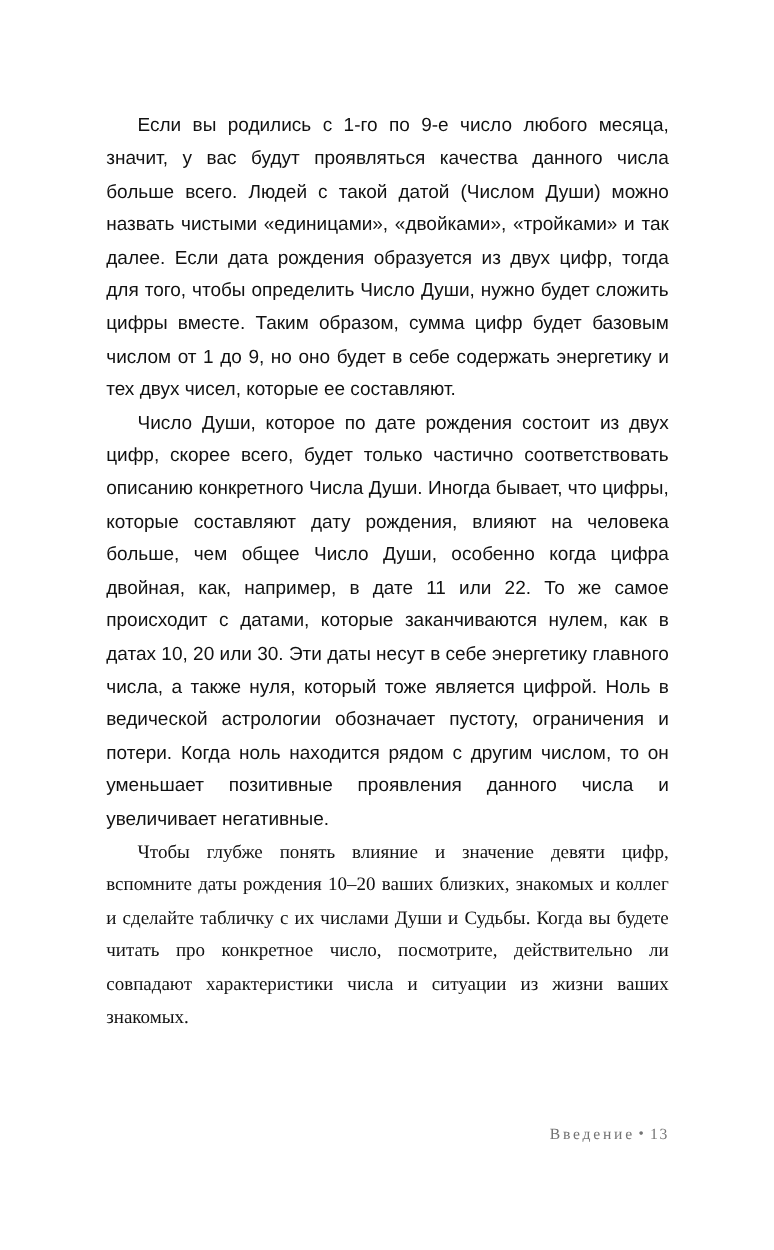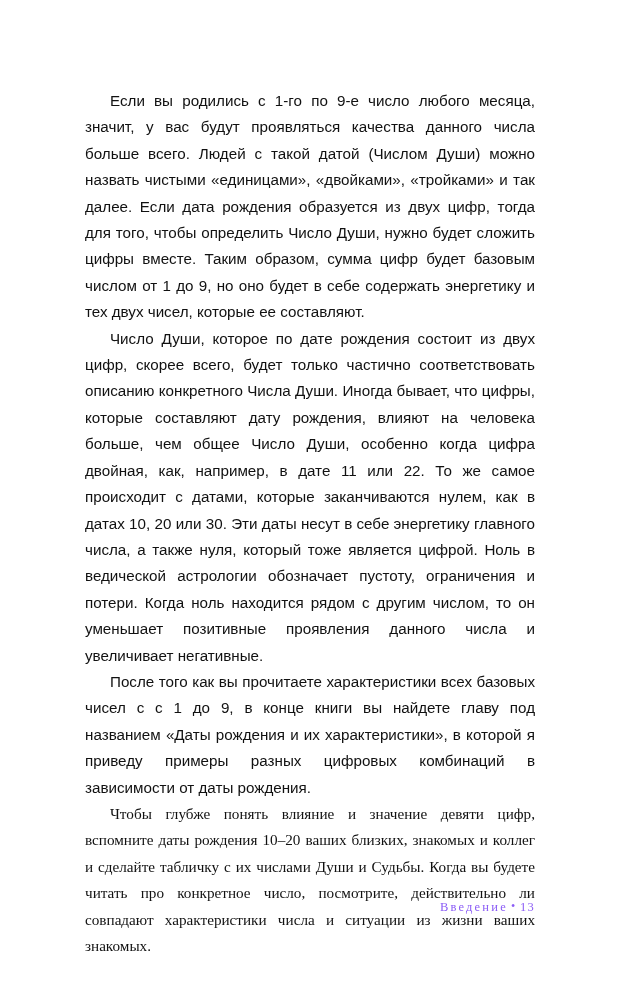--- a/index.html
+++ b/index.html
@@ -41,21 +41,21 @@
   }
   .footer {
     position: absolute;
     left: 85px;
     top: 898px;
     width: 450px;
     text-align: right;
     font-family: "Liberation Serif", serif;
     font-size: 12.5px;
     line-height: 16px;
-    color: #8b5cf6;
+    color: #737373;
     white-space: nowrap;
   }
   .footer-chapter {
     letter-spacing: 2.2px;
   }
   .footer-sep {
     display: inline-block;
     margin: 0 5px 0 3px;
     font-size: 12px;
     vertical-align: 1px;
@@ -65,21 +65,20 @@
   }
 </style>
 </head>
 <body>
 
 <div class="page">
 
   <div class="text-block">
     <p class="para">Если вы родились с 1-го по 9-е число любого месяца, значит, у вас будут проявляться качества данного числа больше всего. Людей с такой датой (Числом Души) можно назвать чистыми «единицами», «двойками», «тройками» и так далее. Если дата рождения образуется из двух цифр, тогда для того, чтобы определить Число Души, нужно будет сложить цифры вместе. Таким образом, сумма цифр будет базовым числом от 1 до 9, но оно будет в себе содержать энергетику и тех двух чисел, которые ее составляют.</p>
     <p class="para">Число Души, которое по дате рождения состоит из двух цифр, скорее всего, будет только частично соответствовать описанию конкретного Числа Души. Иногда бывает, что цифры, которые составляют дату рождения, влияют на человека больше, чем общее Число Души, особенно когда цифра двойная, как, например, в дате 11 или 22. То же самое происходит с датами, которые заканчиваются нулем, как в датах 10, 20 или 30. Эти даты несут в себе энергетику главного числа, а также нуля, который тоже является цифрой. Ноль в ведической астрологии обозначает пустоту, ограничения и потери. Когда ноль находится рядом с другим числом, то он уменьшает позитивные проявления данного числа и увеличивает негативные.</p>
-    <p class="para">После того как вы прочитаете характеристики всех базовых чисел с с 1 до 9, в конце книги вы найдете главу под названием «Даты рождения и их характеристики», в которой я приведу примеры разных цифровых комбинаций в зависимости от даты рождения.</p>
     <p class="para">Чтобы глубже понять влияние и значение девяти цифр, вспомните даты рождения 10–20 ваших близких, знакомых и коллег и сделайте табличку с их числами Души и Судьбы. Когда вы будете читать про конкретное число, посмотрите, действительно ли совпадают характеристики числа и ситуации из жизни ваших знакомых.</p>
   </div>
 
   <div class="footer">
     <span class="footer-chapter">Введение</span><span class="footer-sep">•</span><span class="footer-pageno">13</span>
   </div>
 
 </div>
 
 </body></html>

